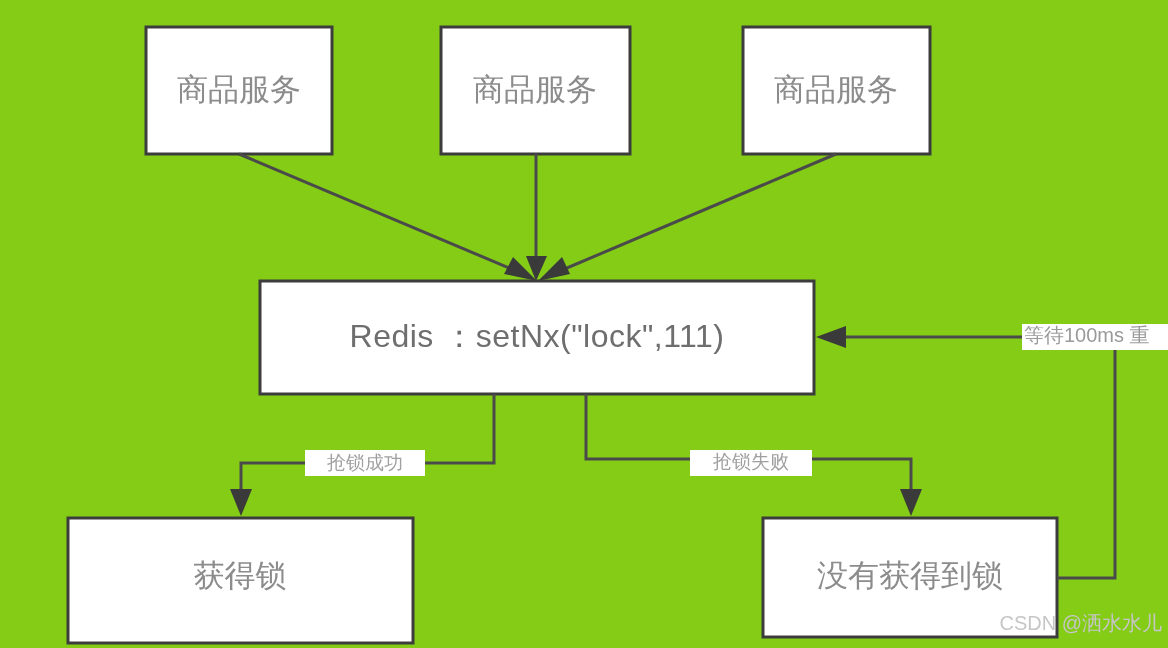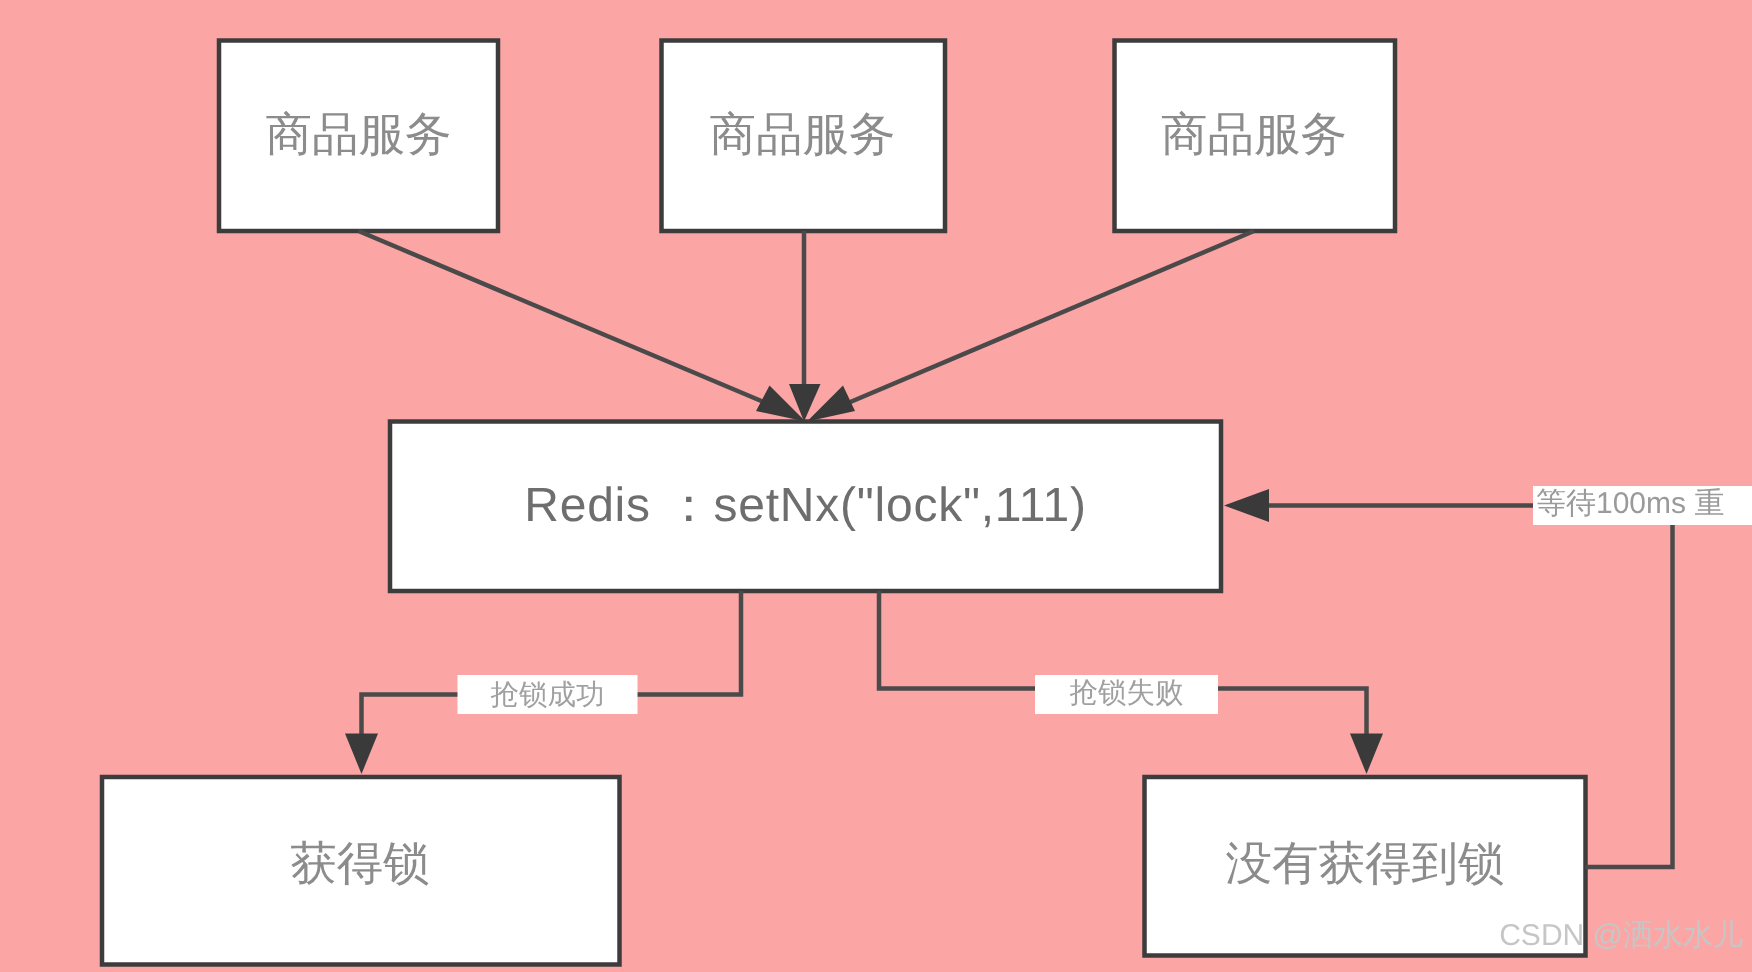--- a/index.html
+++ b/index.html
@@ -10,21 +10,21 @@
   body {
     width: 1168px;
     height: 648px;
     overflow: hidden;
     font-family: "Liberation Sans", "DejaVu Sans", sans-serif;
   }
   #diagram-root {
     position: relative;
     width: 1168px;
     height: 648px;
-    background: #fca5a5;
+    background: #84cc16;
   }
   svg#diagram-canvas {
     position: absolute;
     left: 0;
     top: 0;
     width: 1168px;
     height: 648px;
     display: block;
   }
   .node-rect {

